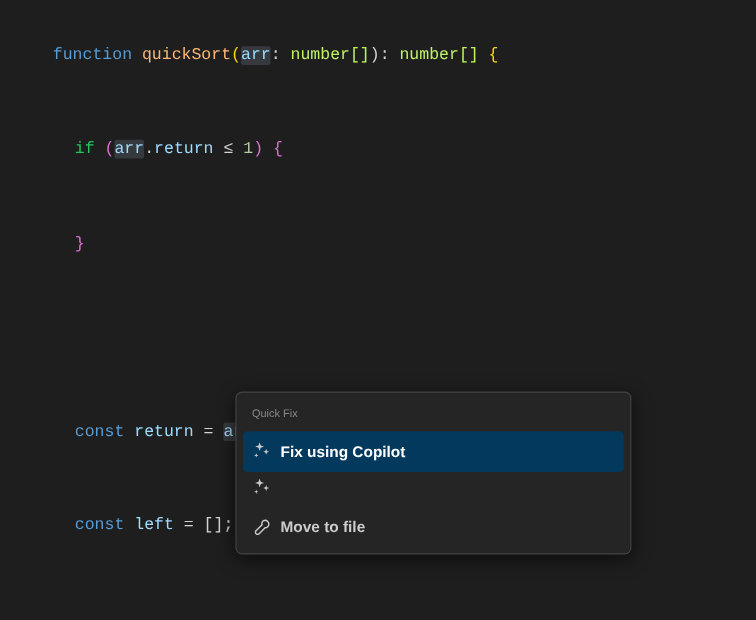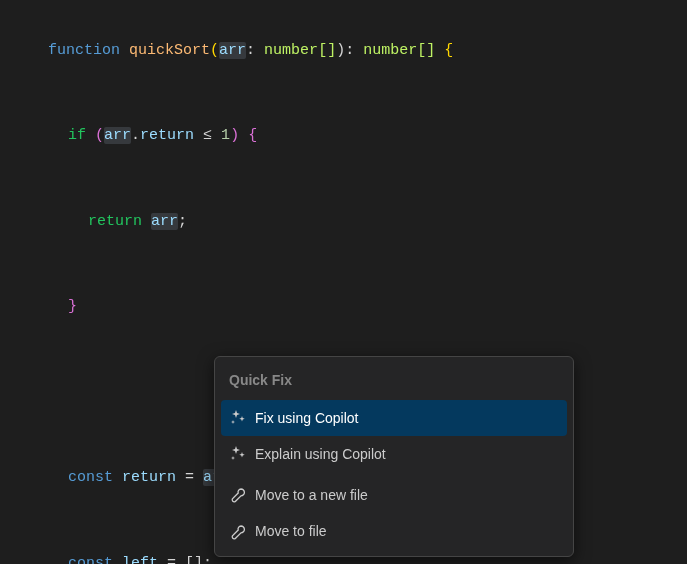--- a/index.html
+++ b/index.html
@@ -54,31 +54,32 @@
       border: 1px solid #454545;
       border-radius: 6px;
       box-shadow: 0 4px 16px rgba(0, 0, 0, 0.6);
       font-family: -apple-system, 'Segoe UI', sans-serif;
       font-size: 14px;
       padding: 6px;
       z-index: 100;
     }
     .menu-header {
       color: #888;
-      font-weight: 700;
+      font-weight: 400;
       padding: 4px 8px 6px 8px;
-      font-size: 14px;
+      font-size: 10px;
     }
     .menu-item {
       display: flex;
       align-items: center;
       padding: 5px 8px;
       border-radius: 4px;
       cursor: pointer;
       color: #ccc;
+      font-weight: bold;
     }
     .menu-item.selected {
       background: #04395e;
       color: #fff;
     }
     .menu-icon {
       width: 18px;
       height: 18px;
       margin-right: 8px;
       display: flex;
@@ -91,23 +92,20 @@
   </style>
 </head>
 <body>
 
 <div class="editor">
   <div class="line">
     <span class="keyword-blue">function</span><span> </span><span class="func-name">quickSort</span><span class="brace-yellow">(</span><span class="variable highlight">arr</span><span>: </span><span class="type">number</span><span class="type">[]</span><span>): </span><span class="type">number</span><span class="type">[] </span><span class="brace-yellow">{</span>
   </div>
   <div class="line indent-1">
     <span class="keyword">if</span><span class="brace-pink"> (</span><span class="variable highlight">arr</span><span>.</span><span class="prop">return</span><span> ≤ </span><span class="number">1</span><span class="brace-pink">) </span><span class="brace-pink">{</span>
-  </div>
-  <div class="line indent-2">
-    <span class="keyword">return</span><span> </span><span class="variable highlight">arr</span><span>;</span>
   </div>
   <div class="line indent-1">
     <span class="brace-pink">}</span>
   </div>
   <div class="line">
     <span></span>
   </div>
   <div class="line indent-1">
     <span class="keyword-blue">const</span><span> </span><span class="variable">return</span><span> = </span><span class="variable highlight">arr</span><span>[</span><span class="number">0</span><span>];</span>
   </div>
@@ -126,31 +124,22 @@
         </svg>
     </span>
     <span>Fix using Copilot</span>
   </div>
   <div class="menu-item">
     <span class="menu-icon">
       <svg viewBox="0 0 16 16" width="16" height="16" fill="#ccc">
           <path d="M6 0l1 3 3 1-3 1-1 3-1-3-3-1 3-1 1-3zm6 6l.7 2 2 .7-2 .7-.7 2-.7-2-2-.7 2-.7.7-2zM3 10l.5 1.5L5 12l-1.5.5L3 14l-.5-1.5L1 12l1.5-.5L3 10z"></path>
         </svg>
     </span>
-    <span>Explain using Copilot</span>
   </div>
   <div class="section-spacer"></div>
-  <div class="menu-item">
-    <span class="menu-icon">
-      <svg viewBox="0 0 16 16" width="16" height="16" fill="none" stroke="#ccc" stroke-width="1.3">
-          <path d="M11 2a3 3 0 0 0-2.8 4L3 11.2a2 2 0 1 0 2.8 2.8L11 8.8A3 3 0 1 0 11 2z"></path>
-        </svg>
-    </span>
-    <span>Move to a new file</span>
-  </div>
   <div class="menu-item">
     <span class="menu-icon">
       <svg viewBox="0 0 16 16" width="16" height="16" fill="none" stroke="#ccc" stroke-width="1.3">
           <path d="M11 2a3 3 0 0 0-2.8 4L3 11.2a2 2 0 1 0 2.8 2.8L11 8.8A3 3 0 1 0 11 2z"></path>
         </svg>
     </span>
     <span>Move to file</span>
   </div>
 </div>
 

